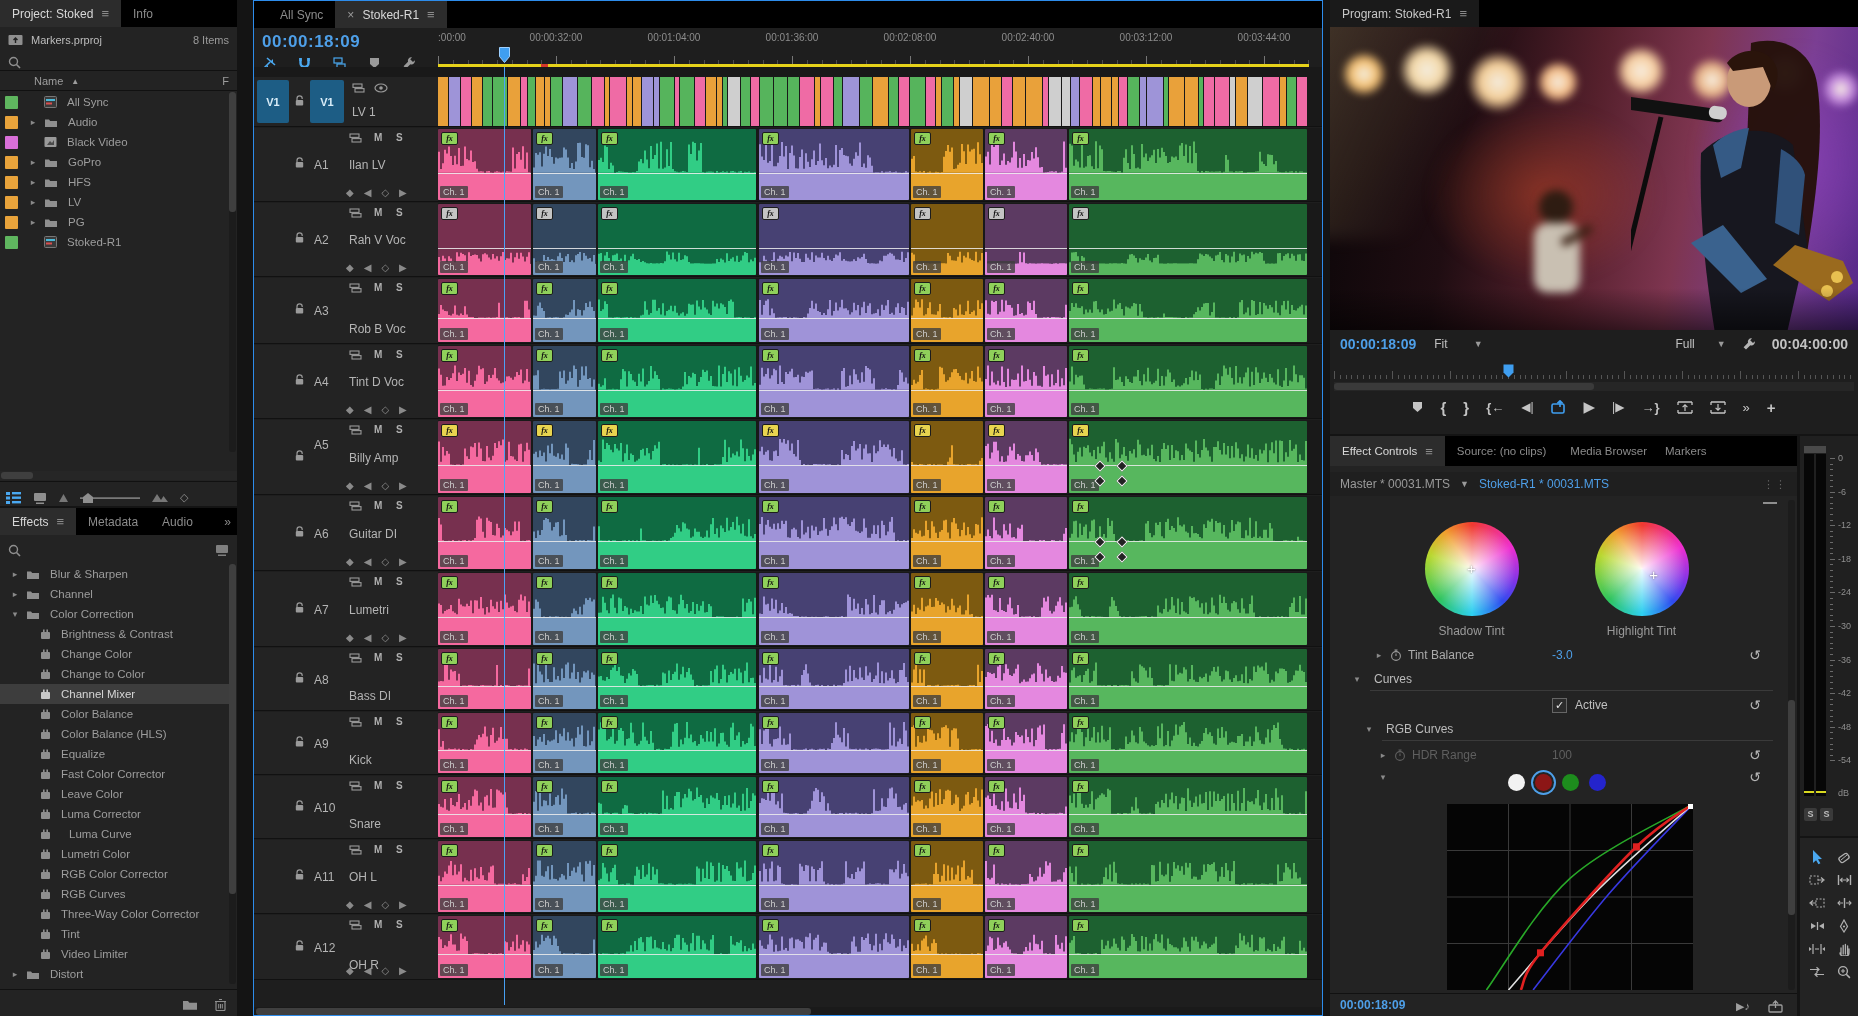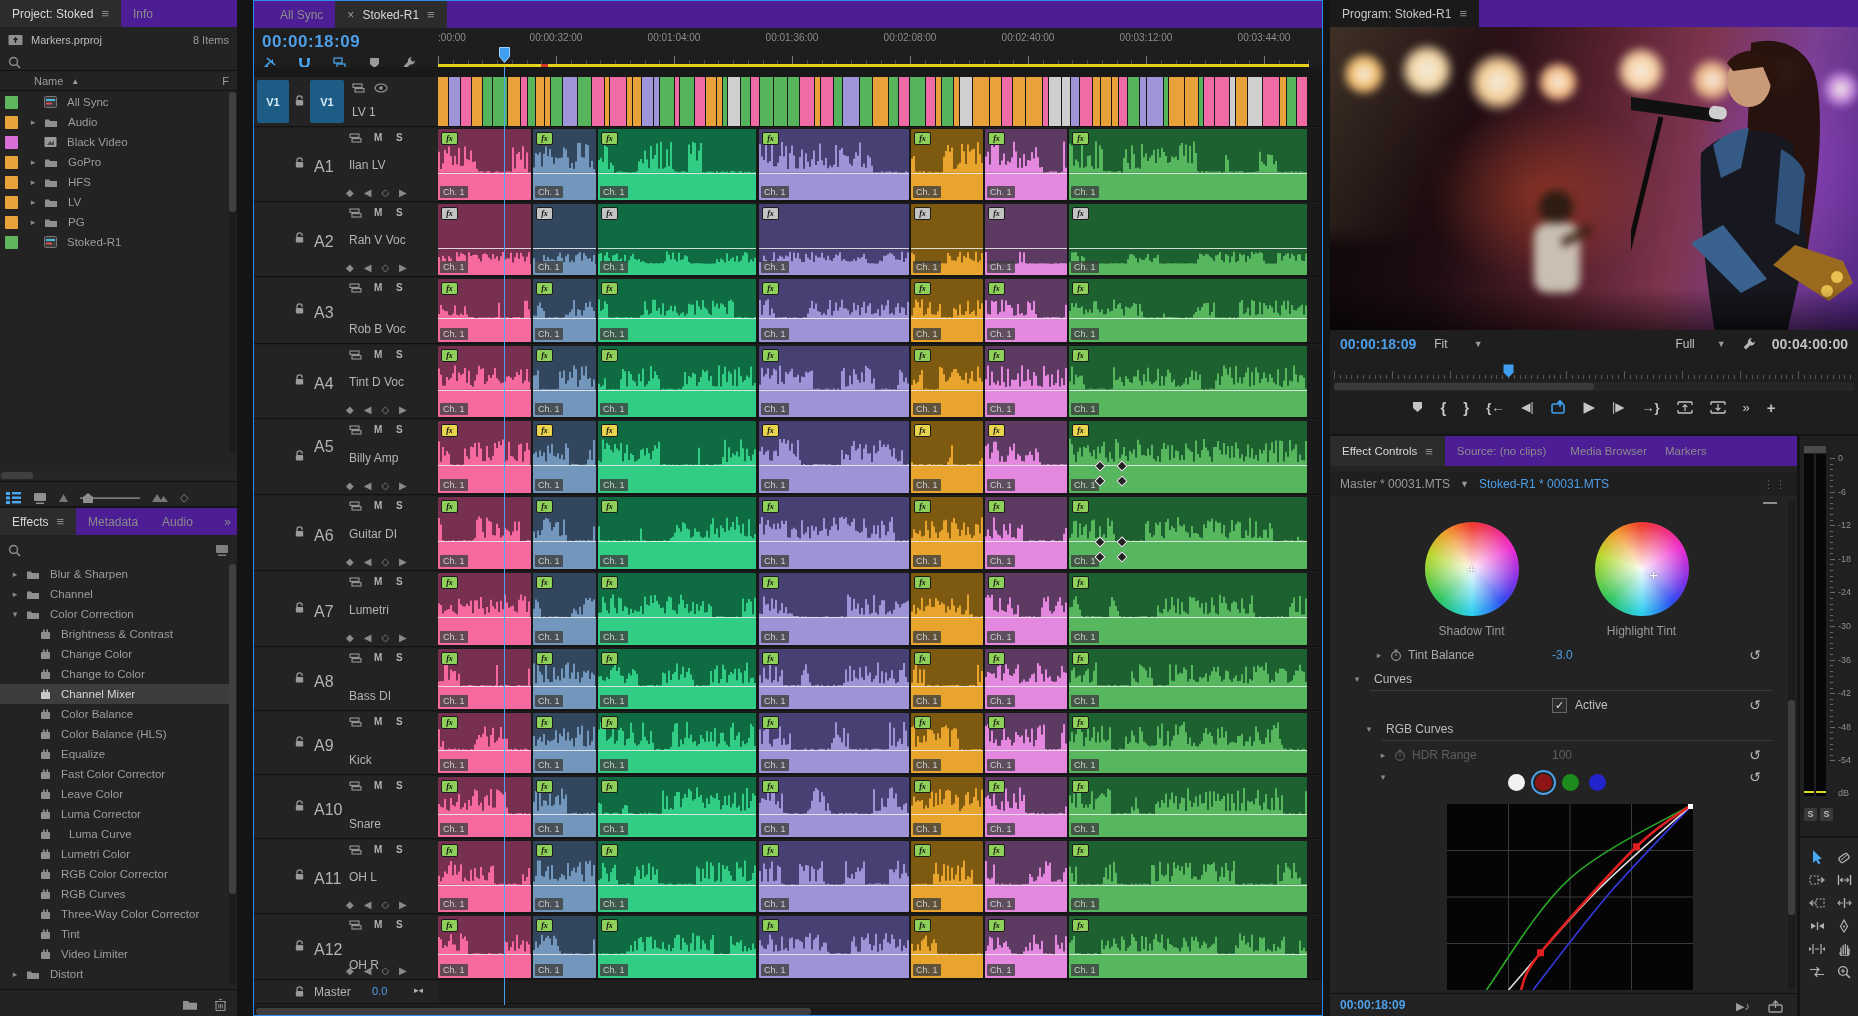--- a/index.html
+++ b/index.html
@@ -1,20 +1,20 @@
 <!DOCTYPE html>
 <html><head>
 <meta charset="utf-8">
 <style>
   html,body{margin:0;padding:0;background:#0d0d0d}
   #app{position:relative;width:1858px;height:1016px;background:#141414;overflow:hidden;
        font-family:"Liberation Sans",sans-serif;font-size:11px;color:#a8a8a8;}
   .abs{position:absolute}
   .panel{position:absolute;background:#232323;overflow:hidden}
-  .tabbar{position:absolute;left:0;right:0;top:0;height:27px;background:#4c1d95;display:flex;align-items:stretch}
+  .tabbar{position:absolute;left:0;right:0;top:0;height:27px;background:#000000;display:flex;align-items:stretch}
   .tab{padding:0 12px;display:flex;align-items:center;gap:8px;color:#8b8b8b;font-size:12px;white-space:nowrap}
   .tab.active{background:#2c2c2c;color:#d8d8d8}
   .menu-glyph{color:#8b8b8b;font-size:13px}
   .close-glyph{color:#9a9a9a;font-size:12px}
   .hdr-row{display:flex;align-items:center;gap:8px;padding:0 8px;height:20px;color:#9a9a9a}
   .divider-h{position:absolute;left:0;right:0;height:1px;background:#111}
   .treerow{display:flex;align-items:center;height:20px;gap:6px;color:#9d9d9d;font-size:11.5px;white-space:nowrap}
   .treerow.selected{background:#3d3d3d;color:#d6d6d6}
   .twirl{width:10px;text-align:center;color:#8a8a8a;font-size:9px}
   .swatch{width:13px;height:13px;border-radius:1px;margin:0 4px 0 5px;flex:0 0 13px}
@@ -24,21 +24,21 @@
   .scrollbar-h .thumb{position:absolute;top:1px;bottom:1px;background:#3f3f3f;border-radius:3px}
   
   #timeline{position:absolute;left:253px;top:0;width:1070px;height:1016px;background:#1e1e1e;
             border:1px solid #2d8ceb;box-sizing:border-box;overflow:hidden}
   .tl-timecode{font-size:17px;font-weight:bold;color:#4e9fe8;letter-spacing:.5px}
   .track{position:absolute;left:0;right:0}
   .track .thead{position:absolute;left:0;width:184px;top:0;bottom:1px;background:#232323}
   .track .tlane{position:absolute;left:184px;right:0;top:0;bottom:1px;background:#191919}
   .tbtn{color:#b0b0b0;font-size:10px;font-weight:bold}
   .tname{color:#b4b4b4;font-size:12px;white-space:nowrap}
-  .tid{color:#b4b4b4;font-size:16px}
+  .tid{color:#b4b4b4;font-size:12px}
   .clip{position:absolute;top:1px;bottom:1px;overflow:hidden;border-radius:1px}
   .fxbadge{position:absolute;top:3px;left:3px;width:15px;height:11px;border:1px solid #1c1c1c;border-radius:2px;
            font:italic bold 8px "Liberation Serif",serif;color:#101010;text-align:center;line-height:11px}
   .chlabel{position:absolute;left:2px;bottom:2px;background:rgba(62,62,62,.8);color:#cfcfcf;
            font-size:9px;padding:0 3px;line-height:12px;border-radius:1px}
   .volline{position:absolute;left:0;right:0;height:1px;background:rgba(240,240,240,.85)}
   .kfdot{position:absolute;width:6px;height:6px;border:1px solid #f0f0f0;background:#222;transform:rotate(45deg)}
   .ruler-label{position:absolute;top:3px;transform:translateX(-50%);font-size:10px;color:#8d8d8d;white-space:nowrap}
   .v1slice{position:absolute;top:0;bottom:0}
   
@@ -1826,35 +1826,20 @@
             <div class="clip" style="left: 631px; width: 238px; background: rgb(29, 97, 48);">
               <svg width="238" height="64" style="position:absolute;left:0;top:0">
                 <rect x="0" y="38.4" width="238" height="25.6" fill="#57b75e"></rect>
                 <path d="M1 38.4L1 26.7M3 38.4L3 24.3M5 38.4L5 20.0M7 38.4L7 37.2M9 38.4L9 37.1M11 38.4L11 37.3M13 38.4L13 37.9M15 38.4L15 37.9M17 38.4L17 38.1M19 38.4L19 37.2M21 38.4L21 37.8M23 38.4L23 37.9M25 38.4L25 37.4M27 38.4L27 37.1M29 38.4L29 38.1M31 38.4L31 38.3M33 38.4L33 23.8M35 38.4L35 33.1M37 38.4L37 29.5M39 38.4L39 24.8M41 38.4L41 32.4M43 38.4L43 30.6M45 38.4L45 22.4M47 38.4L47 27.8M49 38.4L49 31.7M51 38.4L51 34.4M53 38.4L53 20.4M55 38.4L55 23.8M57 38.4L57 35.1M59 38.4L59 31.7M61 38.4L61 29.7M63 38.4L63 17.9M65 38.4L65 21.1M67 38.4L67 24.9M69 38.4L69 35.2M71 38.4L71 35.5M73 38.4L73 19.9M75 38.4L75 33.2M77 38.4L77 20.9M79 38.4L79 34.8M81 38.4L81 27.4M83 38.4L83 34.6M85 38.4L85 23.3M87 38.4L87 17.9M89 38.4L89 25.5M91 38.4L91 26.8M93 38.4L93 18.5M95 38.4L95 32.5M97 38.4L97 34.5M99 38.4L99 22.5M101 38.4L101 28.1M103 38.4L103 29.2M105 38.4L105 31.3M107 38.4L107 31.3M109 38.4L109 32.6M111 38.4L111 35.6M113 38.4L113 31.4M115 38.4L115 21.6M117 38.4L117 25.2M119 38.4L119 30.7M121 38.4L121 35.6M123 38.4L123 20.7M125 38.4L125 24.6M127 38.4L127 20.7M129 38.4L129 25.7M131 38.4L131 32.6M133 38.4L133 29.2M135 38.4L135 25.5M137 38.4L137 27.5M139 38.4L139 32.5M141 38.4L141 31.1M143 38.4L143 28.8M145 38.4L145 27.5M147 38.4L147 20.7M149 38.4L149 37.1M151 38.4L151 38.0M153 38.4L153 37.6M155 38.4L155 37.4M157 38.4L157 37.9M159 38.4L159 37.7M161 38.4L161 37.2M163 38.4L163 37.8M165 38.4L165 37.5M167 38.4L167 29.4M169 38.4L169 32.0M171 38.4L171 17.2M173 38.4L173 24.4M175 38.4L175 19.7M177 38.4L177 28.4M179 38.4L179 26.2M181 38.4L181 31.2M183 38.4L183 18.7M185 38.4L185 35.6M187 38.4L187 34.1M189 38.4L189 34.8M191 38.4L191 21.3M193 38.4L193 22.6M195 38.4L195 21.3M197 38.4L197 35.2M199 38.4L199 32.8M201 38.4L201 33.9M203 38.4L203 35.6M205 38.4L205 27.9M207 38.4L207 35.0M209 38.4L209 30.8M211 38.4L211 32.8M213 38.4L213 24.6M215 38.4L215 20.7M217 38.4L217 38.0M219 38.4L219 37.4M221 38.4L221 38.4M223 38.4L223 37.2M225 38.4L225 37.6M227 38.4L227 37.9M229 38.4L229 38.1M231 38.4L231 24.8M233 38.4L233 34.5M235 38.4L235 31.8M237 38.4L237 35.5" stroke="#57b75e" stroke-width="2"></path>
               </svg>
               <div class="volline" style="top: 38.4px;"></div>
               <div class="fxbadge" style="background: rgb(143, 208, 90);">fx</div>
               <div class="chlabel">Ch. 1</div>
             </div>
           </div>
-        </div>
-        <div class="track" style="top: 914px; height: 23px;">
-          <div class="divider-h" style="bottom: 0px;"></div>
-          <div class="thead">
-            <span class="abs" style="left: 40px; top: 5px;">
-              <svg width="11" height="12" viewBox="0 0 11 12">
-                <path d="M3 5V3.4a2.6 2.6 0 0 1 5.2 0V4" fill="none" stroke="#9a9a9a" stroke-width="1.2"></path>
-                <rect x="1.8" y="5" width="7.4" height="5.6" rx="1" fill="#9a9a9a"></rect>
-              </svg>
-            </span>
-            <div class="abs tname" style="left: 60px; top: 4px;">Master</div>
-            <div class="abs" style="left: 118px; top: 4px; color: rgb(78, 159, 232); font-size: 11px;">0.0</div>
-            <div class="abs" style="left: 160px; top: 4px; color: rgb(176, 176, 176); font-size: 9px;">▸◂</div>
-          </div>
-          <div class="tlane" style="background: rgb(30, 30, 30);"></div>
         </div>
         <div class="scrollbar-h" style="left: 0px; right: 0px; top: 940px; height: 9px; background: rgb(26, 26, 26);">
           <div class="thumb" style="left: 2px; width: 52%;"></div>
         </div>
         <div class="abs" style="left: 250.022px; top: 0px; width: 1.4px; height: 938px; background: rgb(74, 168, 255); opacity: 0.95; z-index: 5;"></div>
       </div>
   </div>
 
   <div class="panel" id="program-panel" style="left:1330px;top:0;width:528px;height:434px;background:#1e1e1e">
     <div class="tabbar">

